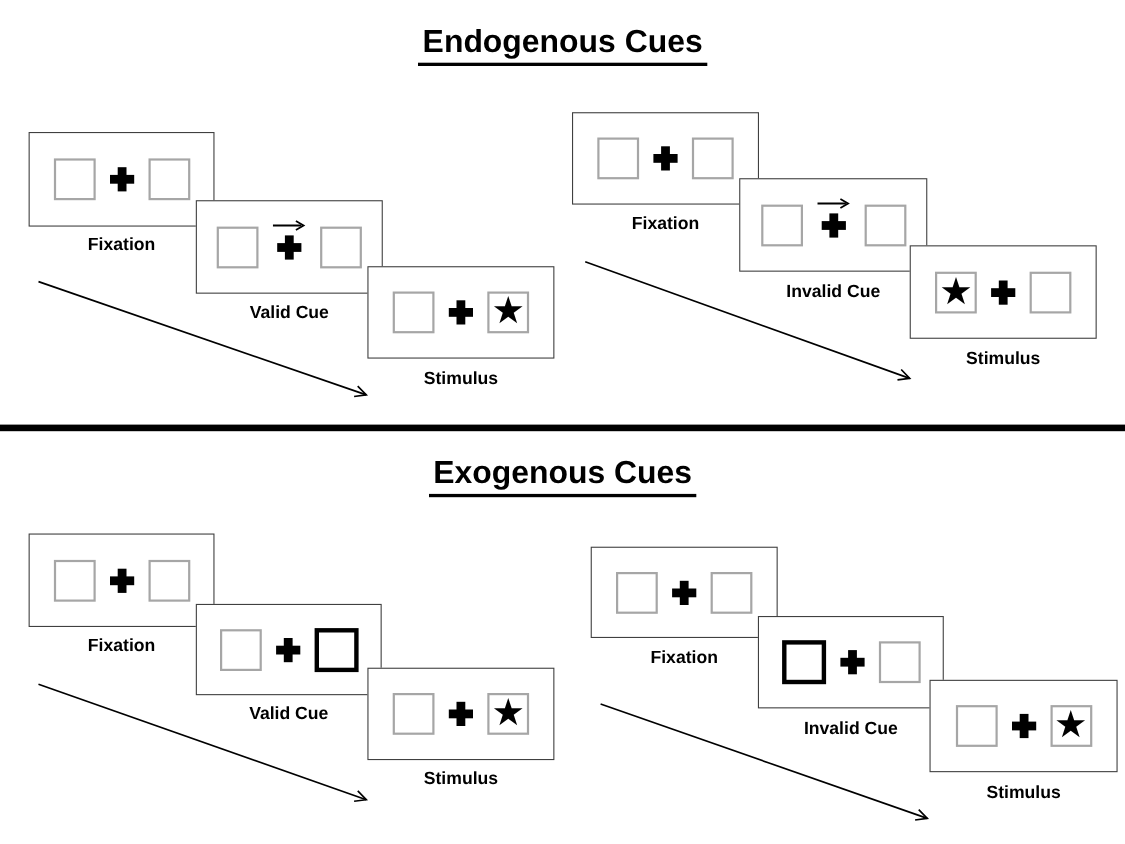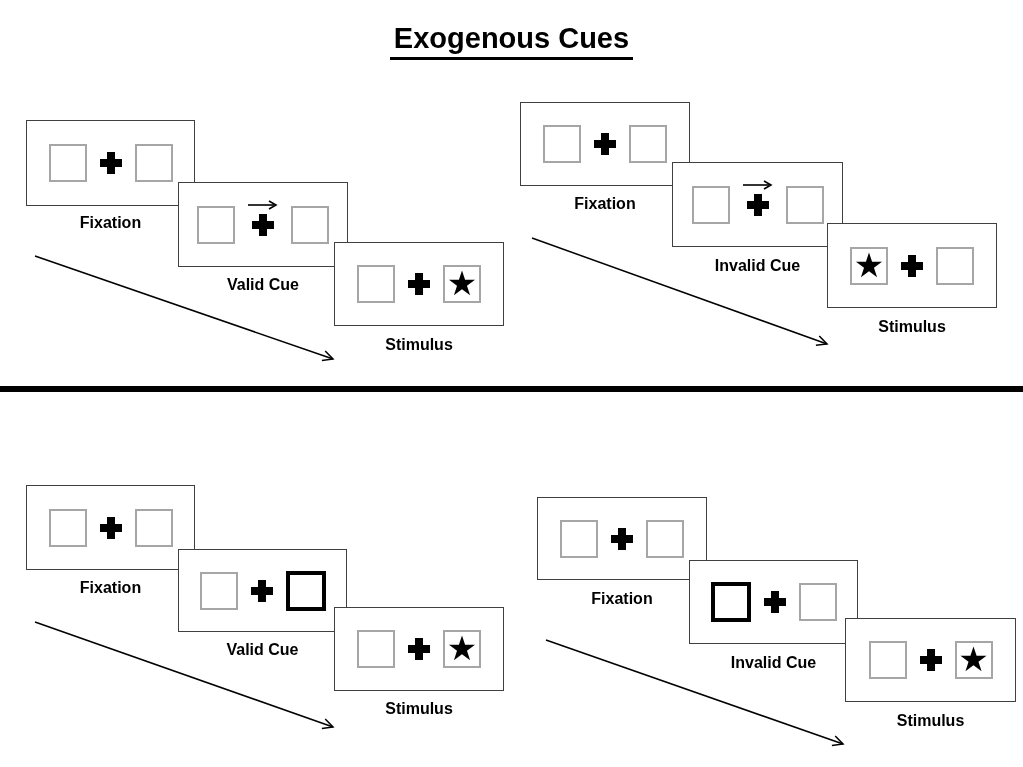--- a/index.html
+++ b/index.html
@@ -42,21 +42,21 @@
         <path d="M1,1 L11,6 L1,11" fill="none" stroke="#000" stroke-width="1.5"></path>
       </marker>
     </defs>
     <line x1="35" y1="256" x2="333" y2="359" stroke="#000" stroke-width="1.5" marker-end="url(#ah)"></line>
     <line x1="532" y1="238" x2="827" y2="344" stroke="#000" stroke-width="1.5" marker-end="url(#ah)"></line>
     <line x1="35" y1="622" x2="333" y2="727" stroke="#000" stroke-width="1.5" marker-end="url(#ah)"></line>
     <line x1="546" y1="640" x2="843" y2="744" stroke="#000" stroke-width="1.5" marker-end="url(#ah)"></line>
   </svg>
 
   <div class="section-title-wrap" style="top:22px;">
-    <span class="section-title">Exogenous Cues</span>
+    <span class="section-title">Endogenous Cues</span>
   </div>
 
   <div>
     <div class="frame z3" style="left:26px; top:120px; width:169px; height:86px;">
       <div class="sq"></div>
       <div class="plus"></div>
       <div class="sq"></div>
     </div>
     <div class="frame-label" style="left:26px; top:214px; width:169px;">Fixation</div>
 
@@ -109,20 +109,23 @@
         <span class="star">★</span>
       </div>
       <div class="plus"></div>
       <div class="sq"></div>
     </div>
     <div class="frame-label" style="left:827px; top:318px; width:170px;">Stimulus</div>
   </div>
 
   <div class="divider"></div>
 
+  <div class="section-title-wrap" style="top:414px;">
+    <span class="section-title">Exogenous Cues</span>
+  </div>
 
   <div>
     <div class="frame z3" style="left:26px; top:485px; width:169px; height:85px;">
       <div class="sq"></div>
       <div class="plus"></div>
       <div class="sq"></div>
     </div>
     <div class="frame-label" style="left:26px; top:579px; width:169px;">Fixation</div>
 
     <div class="frame z4" style="left:178px; top:549px; width:169px; height:83px;">

